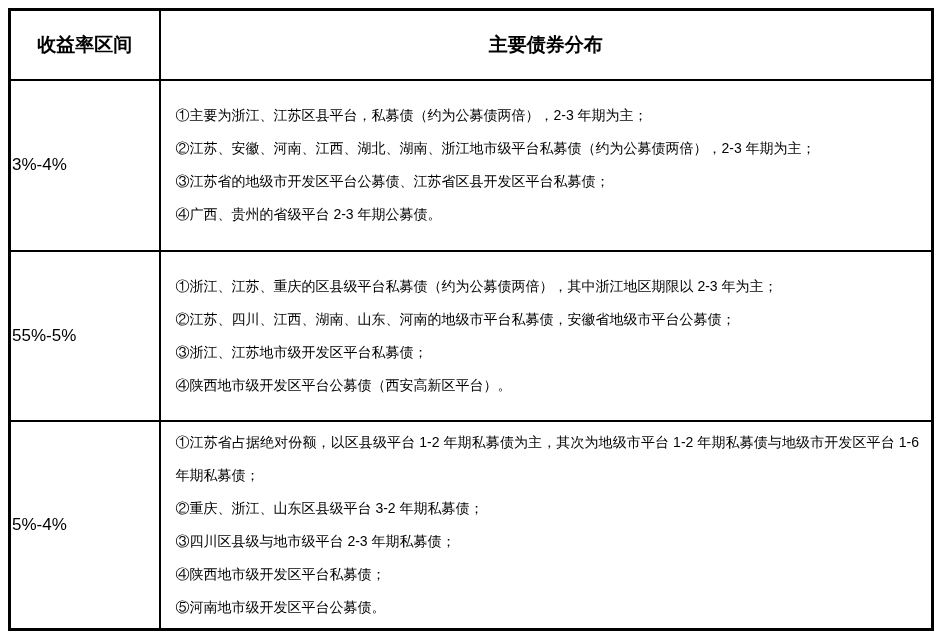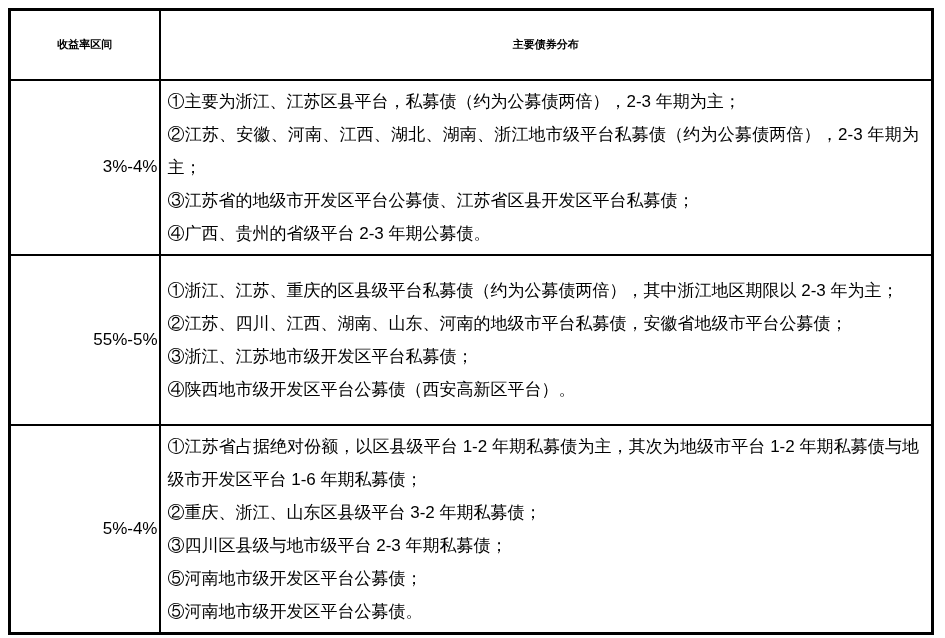--- a/index.html
+++ b/index.html
@@ -29,36 +29,36 @@
   table.yield-table td {
     border: 2px solid #000000;
     box-sizing: border-box;
   }
   col.col-range { width: 150px; }
   thead tr { height: 70px; }
   tr.row-3-4 { height: 171px; }
   tr.row-4-5 { height: 170px; }
   tr.row-5-6 { height: 203px; }
   th {
-    font-size: 11px;
+    font-size: 19px;
     font-weight: bold;
     text-align: center;
     vertical-align: middle;
     background: #ffffff;
   }
   td.range-cell {
     font-size: 17px;
-    text-align: right;
+    text-align: left;
     vertical-align: middle;
   }
   td.dist-cell {
-    font-size: 17px;
+    font-size: 14px;
     text-align: justify;
     vertical-align: middle;
-    padding: 4px 12px 4px 7px;
+    padding: 4px 12px 4px 15px;
     line-height: 33px;
   }
   td.dist-cell p {
     margin: 0;
     padding: 0;
   }
 </style>
 </head>
 <body>
 
@@ -92,19 +92,19 @@
           <p>③浙江、江苏地市级开发区平台私募债；</p>
           <p>④陕西地市级开发区平台公募债（西安高新区平台）。</p>
         </td>
       </tr>
       <tr class="row-5-6">
         <td class="range-cell">5%-4%</td>
         <td class="dist-cell">
           <p>①江苏省占据绝对份额，以区县级平台 1-2 年期私募债为主，其次为地级市平台 1-2 年期私募债与地级市开发区平台 1-6 年期私募债；</p>
           <p>②重庆、浙江、山东区县级平台 3-2 年期私募债；</p>
           <p>③四川区县级与地市级平台 2-3 年期私募债；</p>
-          <p>⑤河南地市级开发区平台公募债；</p>
+          <p>④陕西地市级开发区平台私募债；</p>
           <p>⑤河南地市级开发区平台公募债。</p>
         </td>
       </tr>
     </tbody>
   </table>
 </div>
 
 </body></html>

